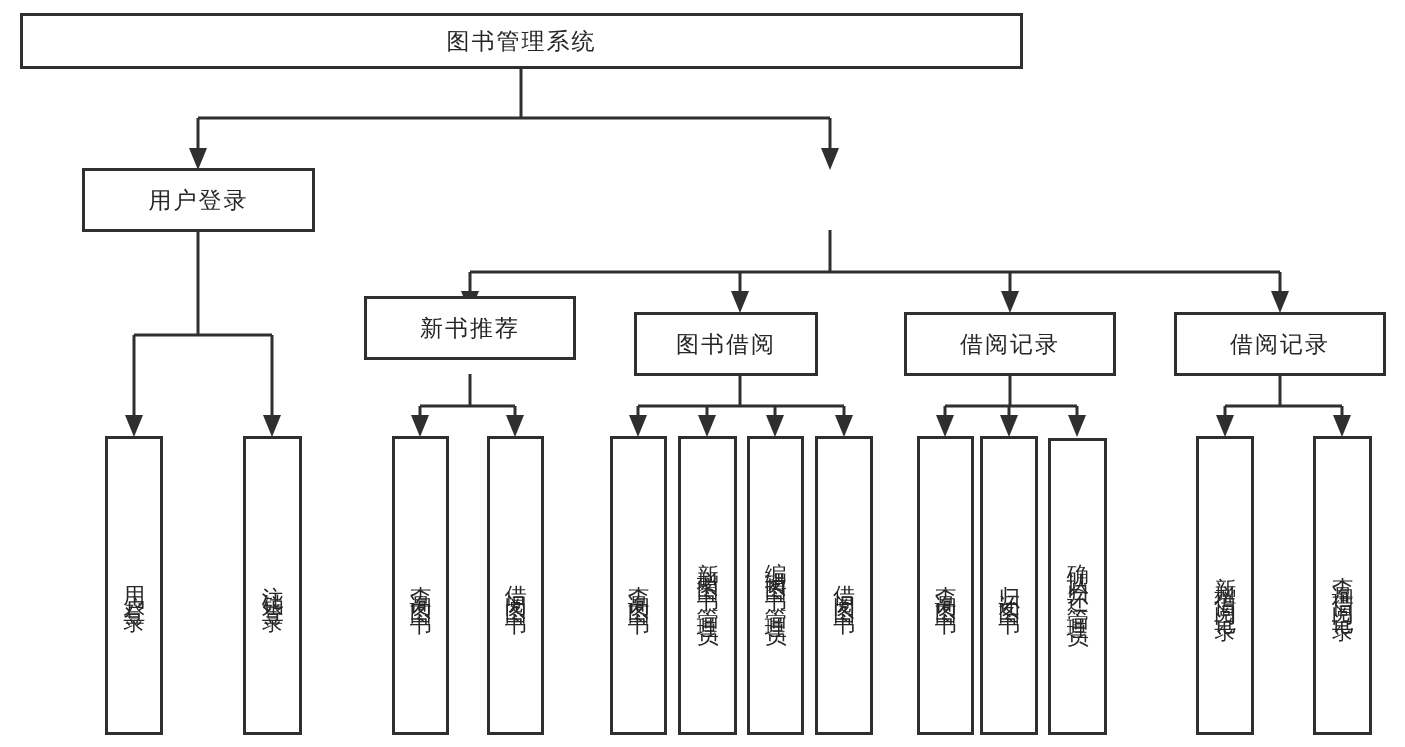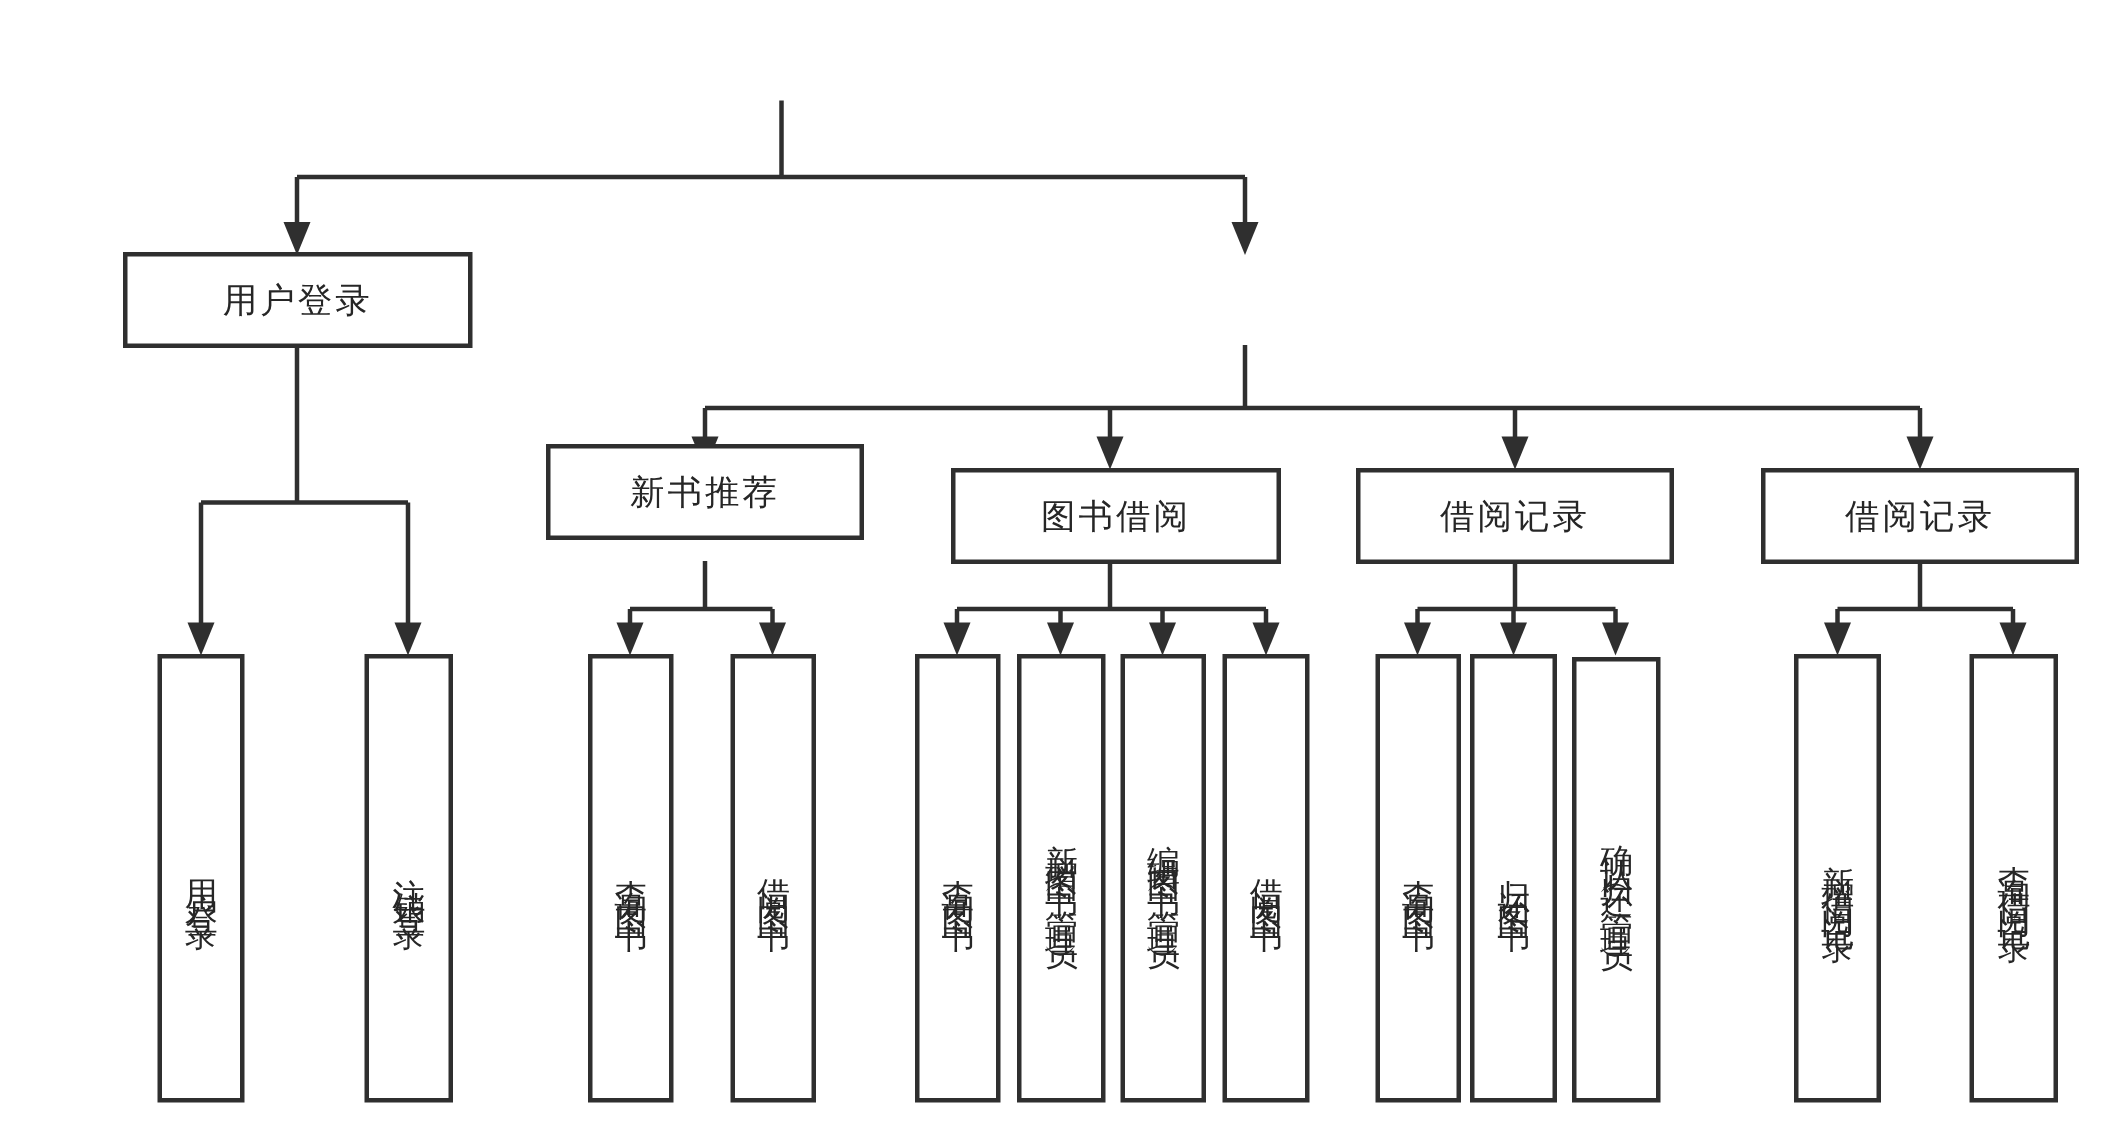--- a/index.html
+++ b/index.html
@@ -116,29 +116,32 @@
       <path d="M766 415 L784 415 L775 437 Z"></path>
       <path d="M835 415 L853 415 L844 437 Z"></path>
       <path d="M936 415 L954 415 L945 437 Z"></path>
       <path d="M1000 415 L1018 415 L1009 437 Z"></path>
       <path d="M1068 415 L1086 415 L1077 437 Z"></path>
       <path d="M1216 415 L1234 415 L1225 437 Z"></path>
       <path d="M1333 415 L1351 415 L1342 437 Z"></path>
     </g>
   </svg>
 
+  <div class="node hbox" style="left:20px; top:13px; width:1003px; height:56px;">
+    <span>图书管理系统</span>
+  </div>
 
   <div class="node hbox" style="left:82px; top:168px; width:233px; height:64px;">
     <span>用户登录</span>
   </div>
 
   <div class="node hbox" style="left:364px; top:296px; width:212px; height:64px;">
     <span>新书推荐</span>
   </div>
-  <div class="node hbox" style="left:634px; top:312px; width:220px; height:64px;">
+  <div class="node hbox" style="left:634px; top:312px; width:184px; height:64px;">
     <span>图书借阅</span>
   </div>
   <div class="node hbox" style="left:904px; top:312px; width:212px; height:64px;">
     <span>借阅记录</span>
   </div>
   <div class="node hbox" style="left:1174px; top:312px; width:212px; height:64px;">
     <span>借阅记录</span>
   </div>
 
   <div class="node vbox" style="left:105px; top:436px; width:58px; height:299px;">

